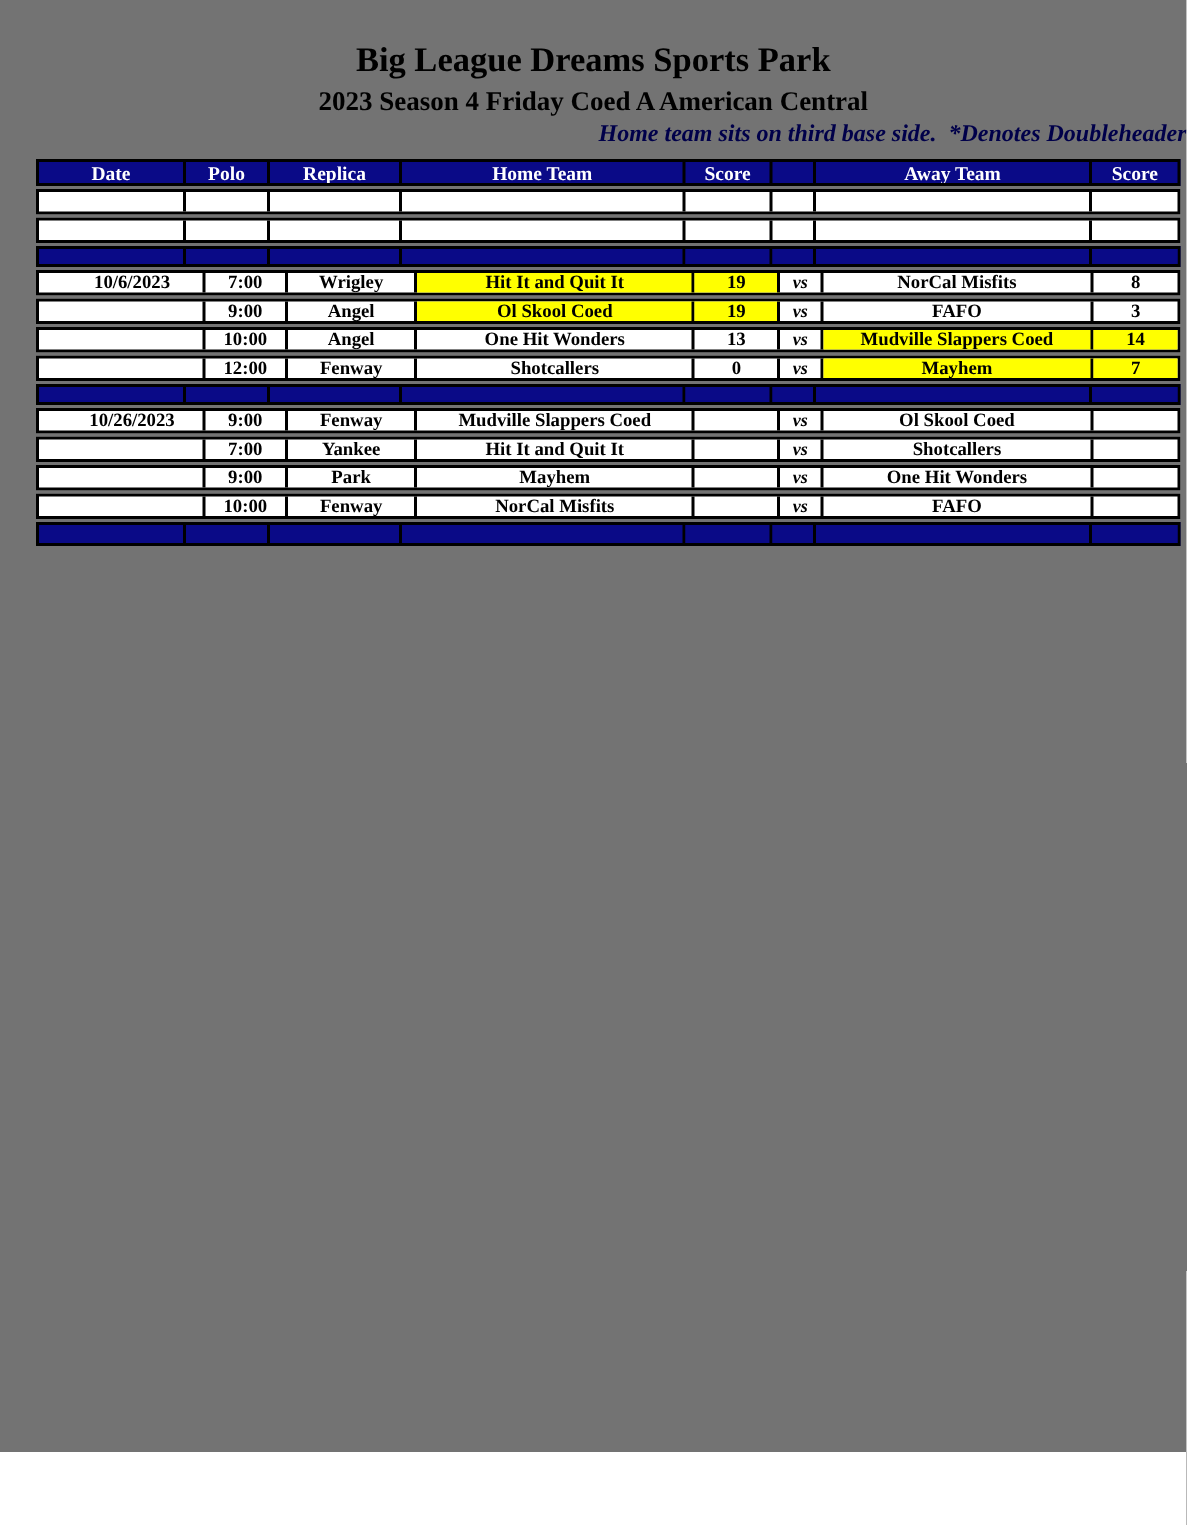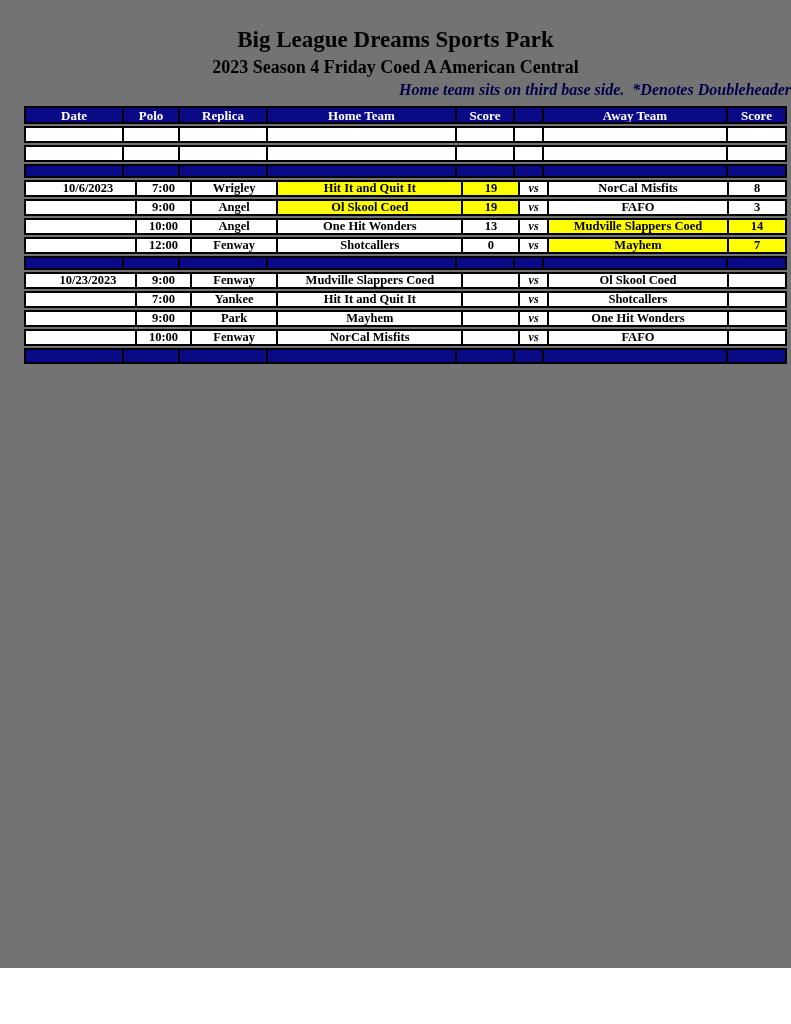--- a/index.html
+++ b/index.html
@@ -186,21 +186,21 @@
         <div class="cell c0"></div>
         <div class="cell c1"></div>
         <div class="cell c2"></div>
         <div class="cell c3"></div>
         <div class="cell c4"></div>
         <div class="cell c5"></div>
         <div class="cell c6"></div>
         <div class="cell c7"></div>
       </div>
       <div class="row game">
-        <div class="cell c0">10/23/2023</div>
+        <div class="cell c0">10/26/2023</div>
         <div class="cell c1">9:00</div>
         <div class="cell c2">Fenway</div>
         <div class="cell c3">Mudville Slappers Coed</div>
         <div class="cell c4"></div>
         <div class="cell c5 vs">vs</div>
         <div class="cell c6">Ol Skool Coed</div>
         <div class="cell c7"></div>
       </div>
       <div class="row game">
         <div class="cell c0"></div>

